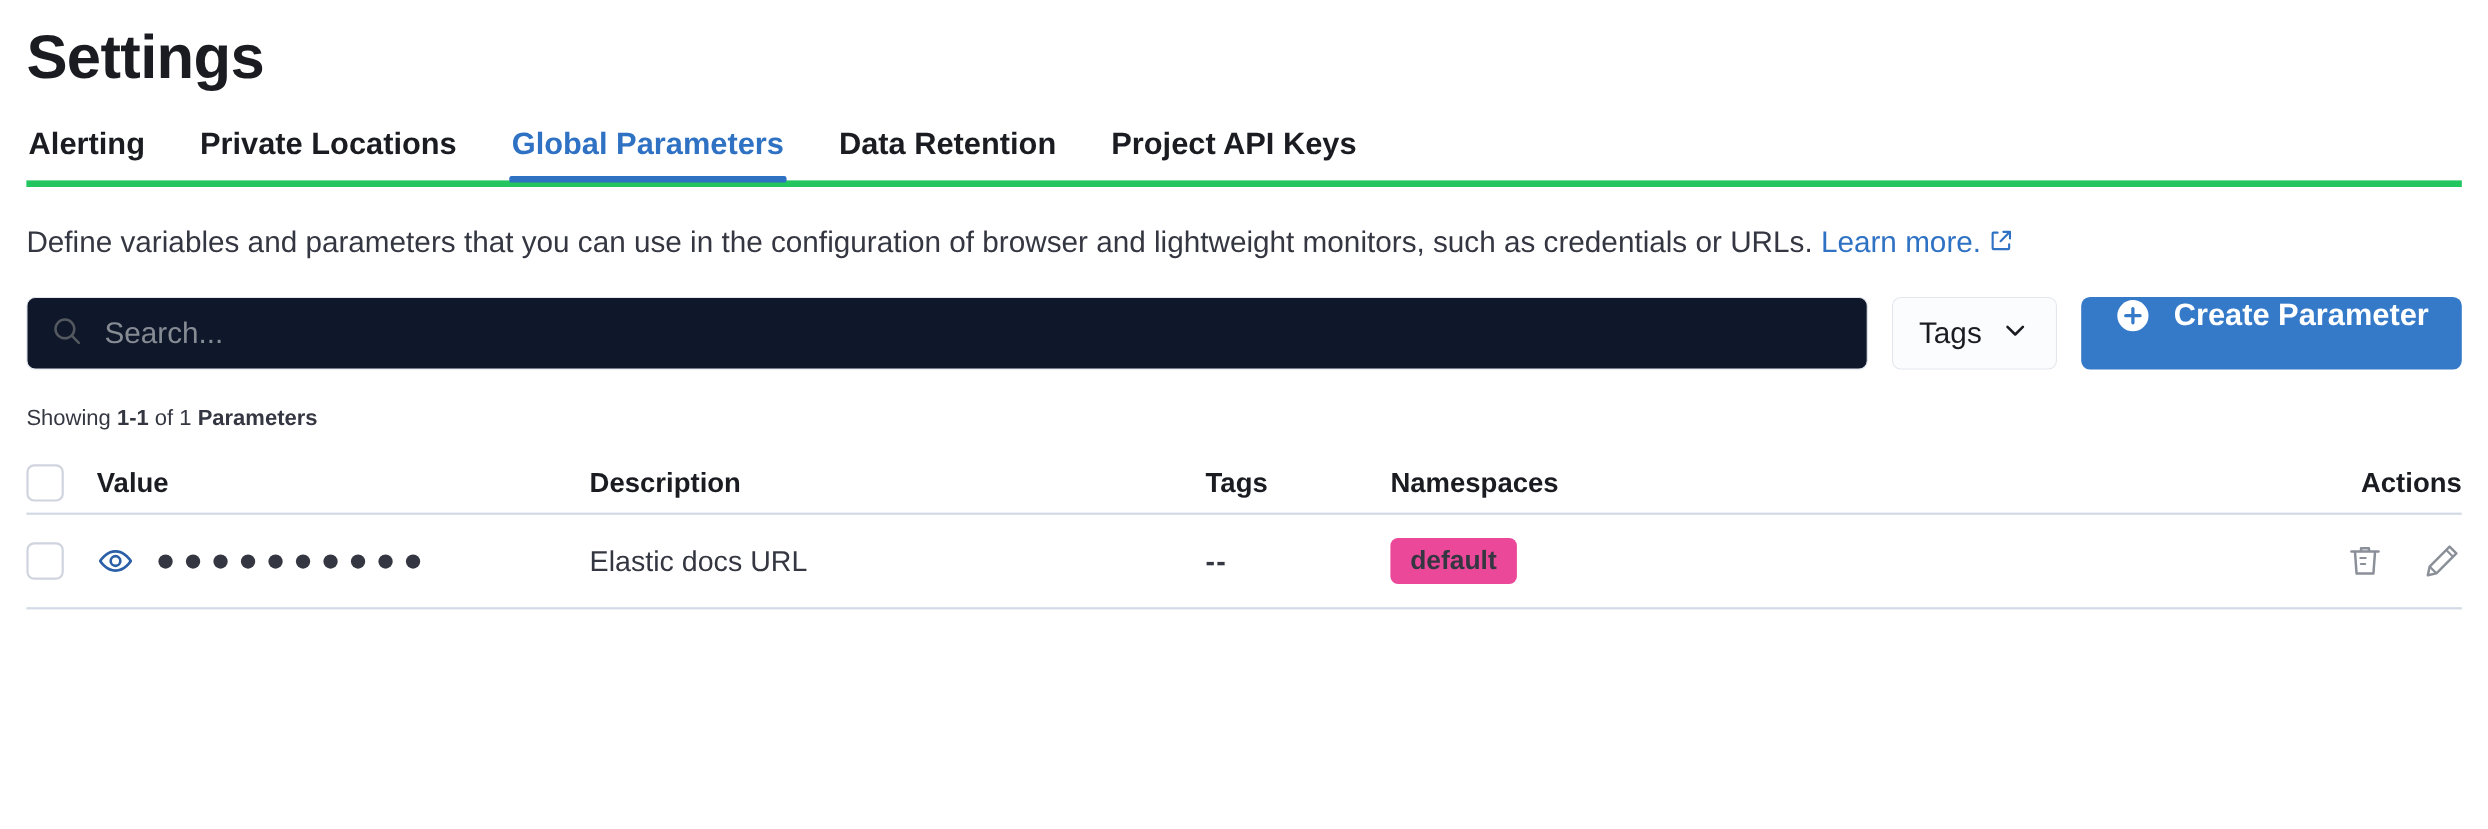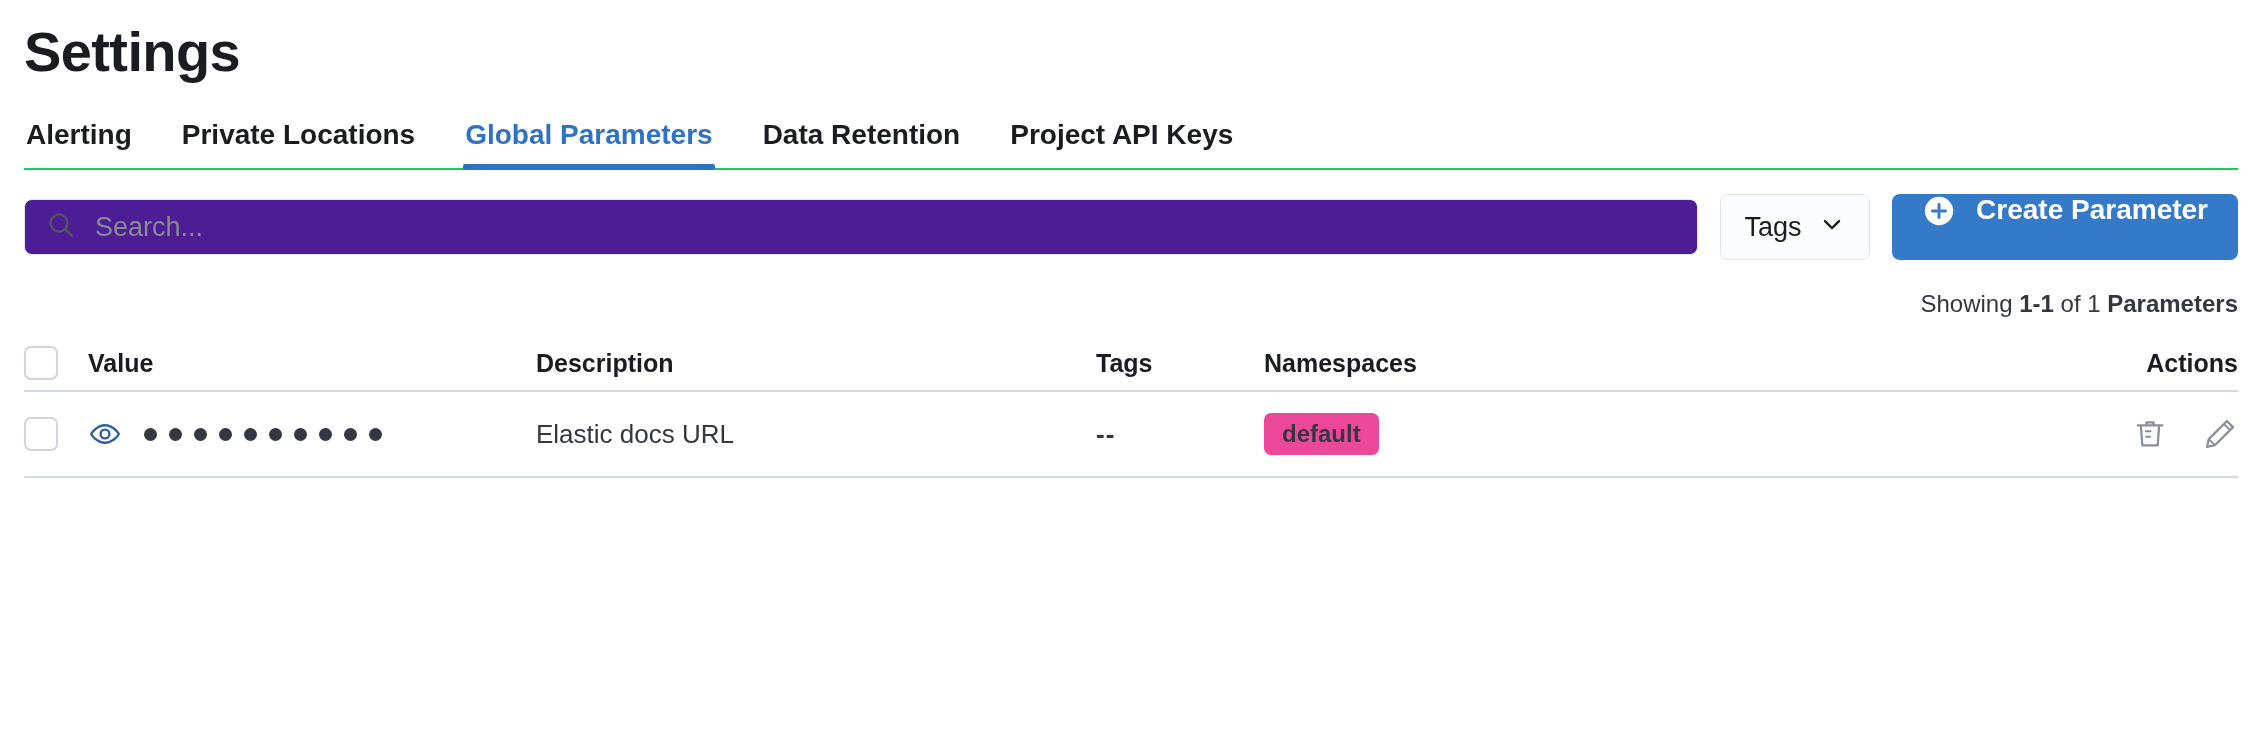--- a/index.html
+++ b/index.html
@@ -32,21 +32,21 @@
   }
 
   
   .tabs {
     position: relative;
     display: flex;
     align-items: flex-end;
     gap: 46px;
     margin-top: 22px;
     height: 62px;
-    border-bottom: 2px solid #22c55e;
+    border-bottom: 6px solid #22c55e;
   }
   .tab {
     position: relative;
     font-size: 28px;
     font-weight: 700;
     color: #1a1c21;
     line-height: 34px;
     padding: 0 2px 16px 2px;
     cursor: pointer;
     white-space: nowrap;
@@ -83,26 +83,26 @@
   
   .controls {
     display: flex;
     align-items: center;
     gap: 22px;
     margin-top: 24px;
     height: 66px;
   }
   .search-box {
     flex: 1 1 auto;
-    height: 56px;
+    height: 66px;
     display: flex;
     align-items: center;
     gap: 18px;
     padding: 0 20px;
-    background: #4c1d95;
+    background: #0f172a;
     border: 1px solid #e3e6ed;
     border-radius: 8px;
     box-shadow: 0 1px 1px rgba(0,0,0,0.02);
     cursor: text;
   }
   .search-placeholder {
     font-size: 27px;
     color: #878c94;
     line-height: 30px;
   }
@@ -135,24 +135,23 @@
     font-size: 28px;
     font-weight: 700;
     font-family: "Liberation Sans", sans-serif;
     cursor: pointer;
     white-space: nowrap;
   }
 
   
   .showing {
     margin-top: 30px;
-    font-size: 24px;
+    font-size: 20px;
     color: #343741;
     line-height: 28px;
-    text-align: right;
   }
   .showing b { font-weight: 700; }
 
   
   .table {
     margin-top: 18px;
     width: 100%;
   }
   .trow {
     display: flex;
@@ -239,20 +238,27 @@
       <span>Global Parameters</span>
     </div>
     <div class="tab">
       <span>Data Retention</span>
     </div>
     <div class="tab">
       <span>Project API Keys</span>
     </div>
   </div>
 
+  <div class="description">
+    <span>Define variables and parameters that you can use in the configuration of browser and lightweight monitors, such as credentials or URLs. </span><a class="link"><span>Learn more.</span></a><span class="ext-icon"><svg width="24" height="24" viewBox="0 0 16 16" fill="none">
+          <path d="M6 3H3.5A.5.5 0 003 3.5v9a.5.5 0 00.5.5h9a.5.5 0 00.5-.5V10" stroke="#2f72c4" stroke-width="1.3" stroke-linecap="round"></path>
+          <path d="M9.5 2.5H13.5V6.5" stroke="#2f72c4" stroke-width="1.3" stroke-linecap="round" stroke-linejoin="round"></path>
+          <path d="M13.2 2.8L7.8 8.2" stroke="#2f72c4" stroke-width="1.3" stroke-linecap="round"></path>
+        </svg></span>
+  </div>
 
   <div class="controls">
 
     <div class="search-box">
       <span>
         <svg width="32" height="32" viewBox="0 0 24 24" fill="none">
           <circle cx="10.5" cy="10.5" r="6.4" stroke="#54585f" stroke-width="1.7"></circle>
           <path d="M15.3 15.3L20 20" stroke="#54585f" stroke-width="1.7" stroke-linecap="round"></path>
         </svg>
       </span>

